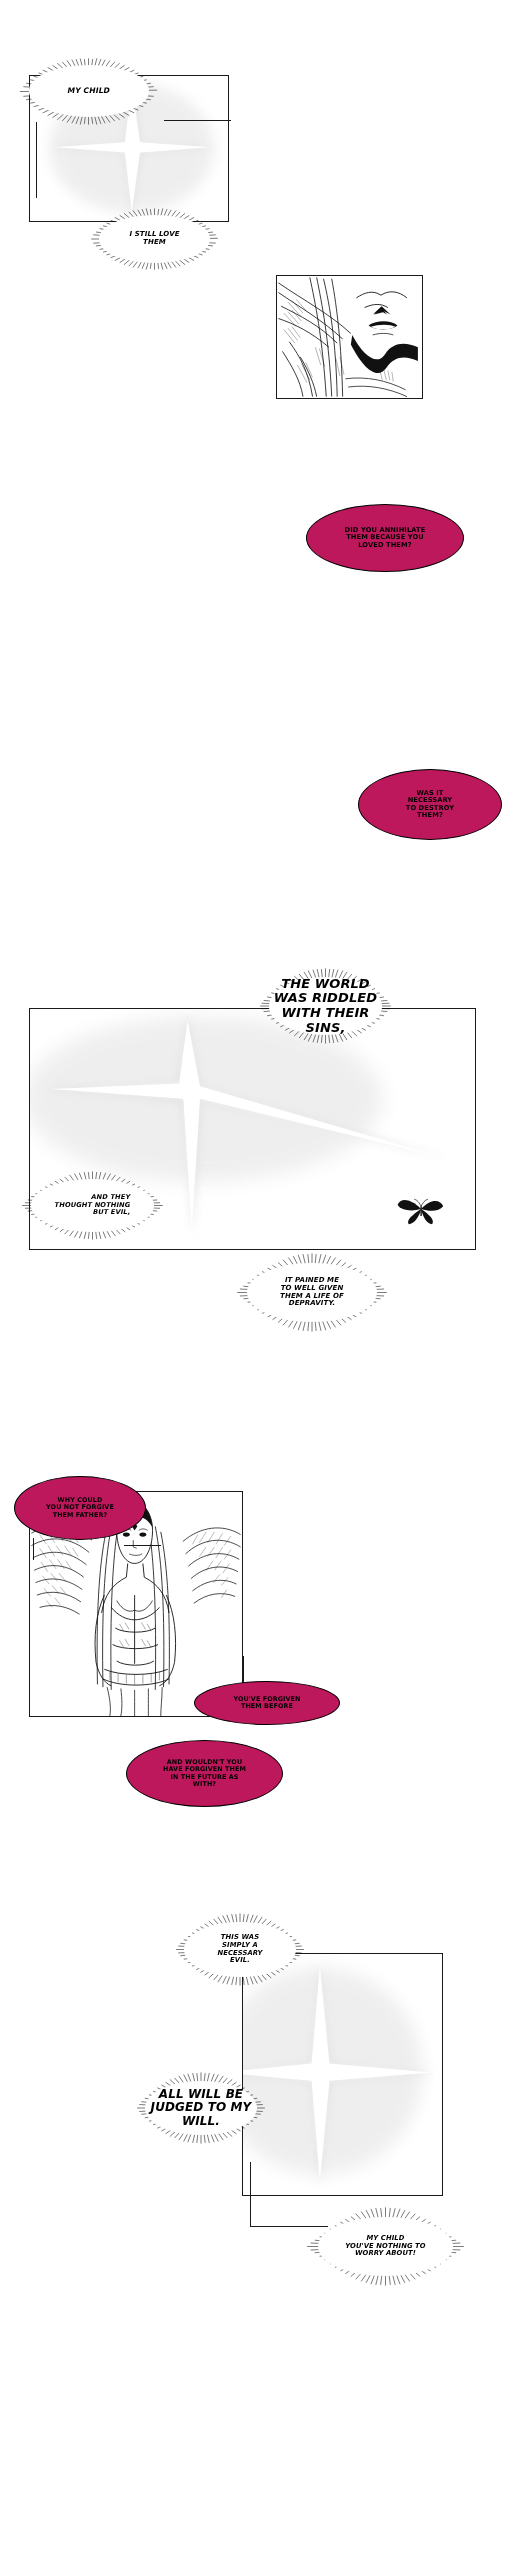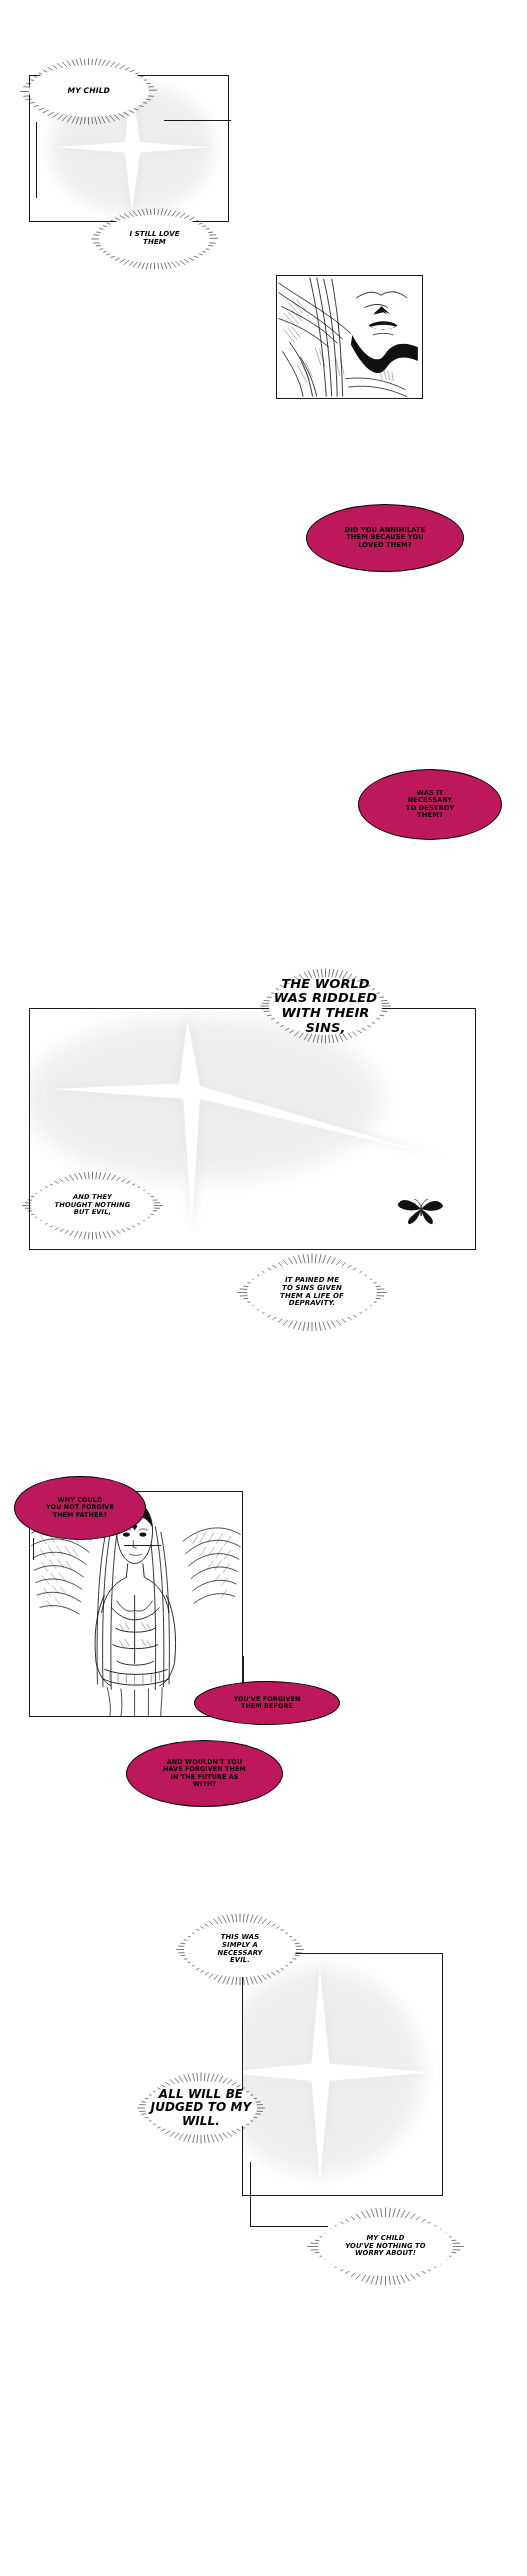--- a/index.html
+++ b/index.html
@@ -474,21 +474,21 @@
           <path d="M100 56 L94 3"></path>
       </g>
     </svg>
     <div class="core"></div>
     <div class="txt">THE WORLD
 WAS RIDDLED
 WITH THEIR
 SINS,</div>
   </div>
 
-  <div class="bubble spiky" style="left:18px; top:1126px; width:149px; height:71px; font-size:6.7px;">
+  <div class="bubble spiky" style="left:18px; top:1126px; width:149px; height:71px; font-size:6.7px;text-align:right;">
     <svg class="rays" viewBox="0 0 214 102" preserveAspectRatio="none">
       <g stroke="#111" stroke-width="0.8" fill="none">
         <path d="M107 51 L107 2"></path>
           <path d="M107 51 L119 3"></path>
           <path d="M107 51 L133 5"></path>
         <path d="M107 51 L147 10"></path>
           <path d="M107 51 L161 16"></path>
           <path d="M107 51 L175 24"></path>
         <path d="M107 51 L189 34"></path>
           <path d="M107 51 L200 43"></path>
@@ -620,21 +620,21 @@
           <path d="M114 58 L35 33"></path>
         <path d="M114 58 L50 23"></path>
           <path d="M114 58 L65 15"></path>
           <path d="M114 58 L80 8"></path>
         <path d="M114 58 L94 4"></path>
           <path d="M114 58 L108 3"></path>
       </g>
     </svg>
     <div class="core"></div>
     <div class="txt">IT PAINED ME
-TO SINS GIVEN
+TO WELL GIVEN
 THEM A LIFE OF
 DEPRAVITY.</div>
   </div>
 
   <div class="panel" style="left:29px; top:1447px; width:214px; height:226px;">
     <svg class="art" viewBox="0 0 308 326" preserveAspectRatio="none">
       <rect x="0" y="0" width="308" height="326" fill="#ffffff"></rect>
 
       <g stroke="#111" stroke-width="1.1" fill="none">
         <path d="M2 60 C 30 44, 62 48, 90 70"></path>

